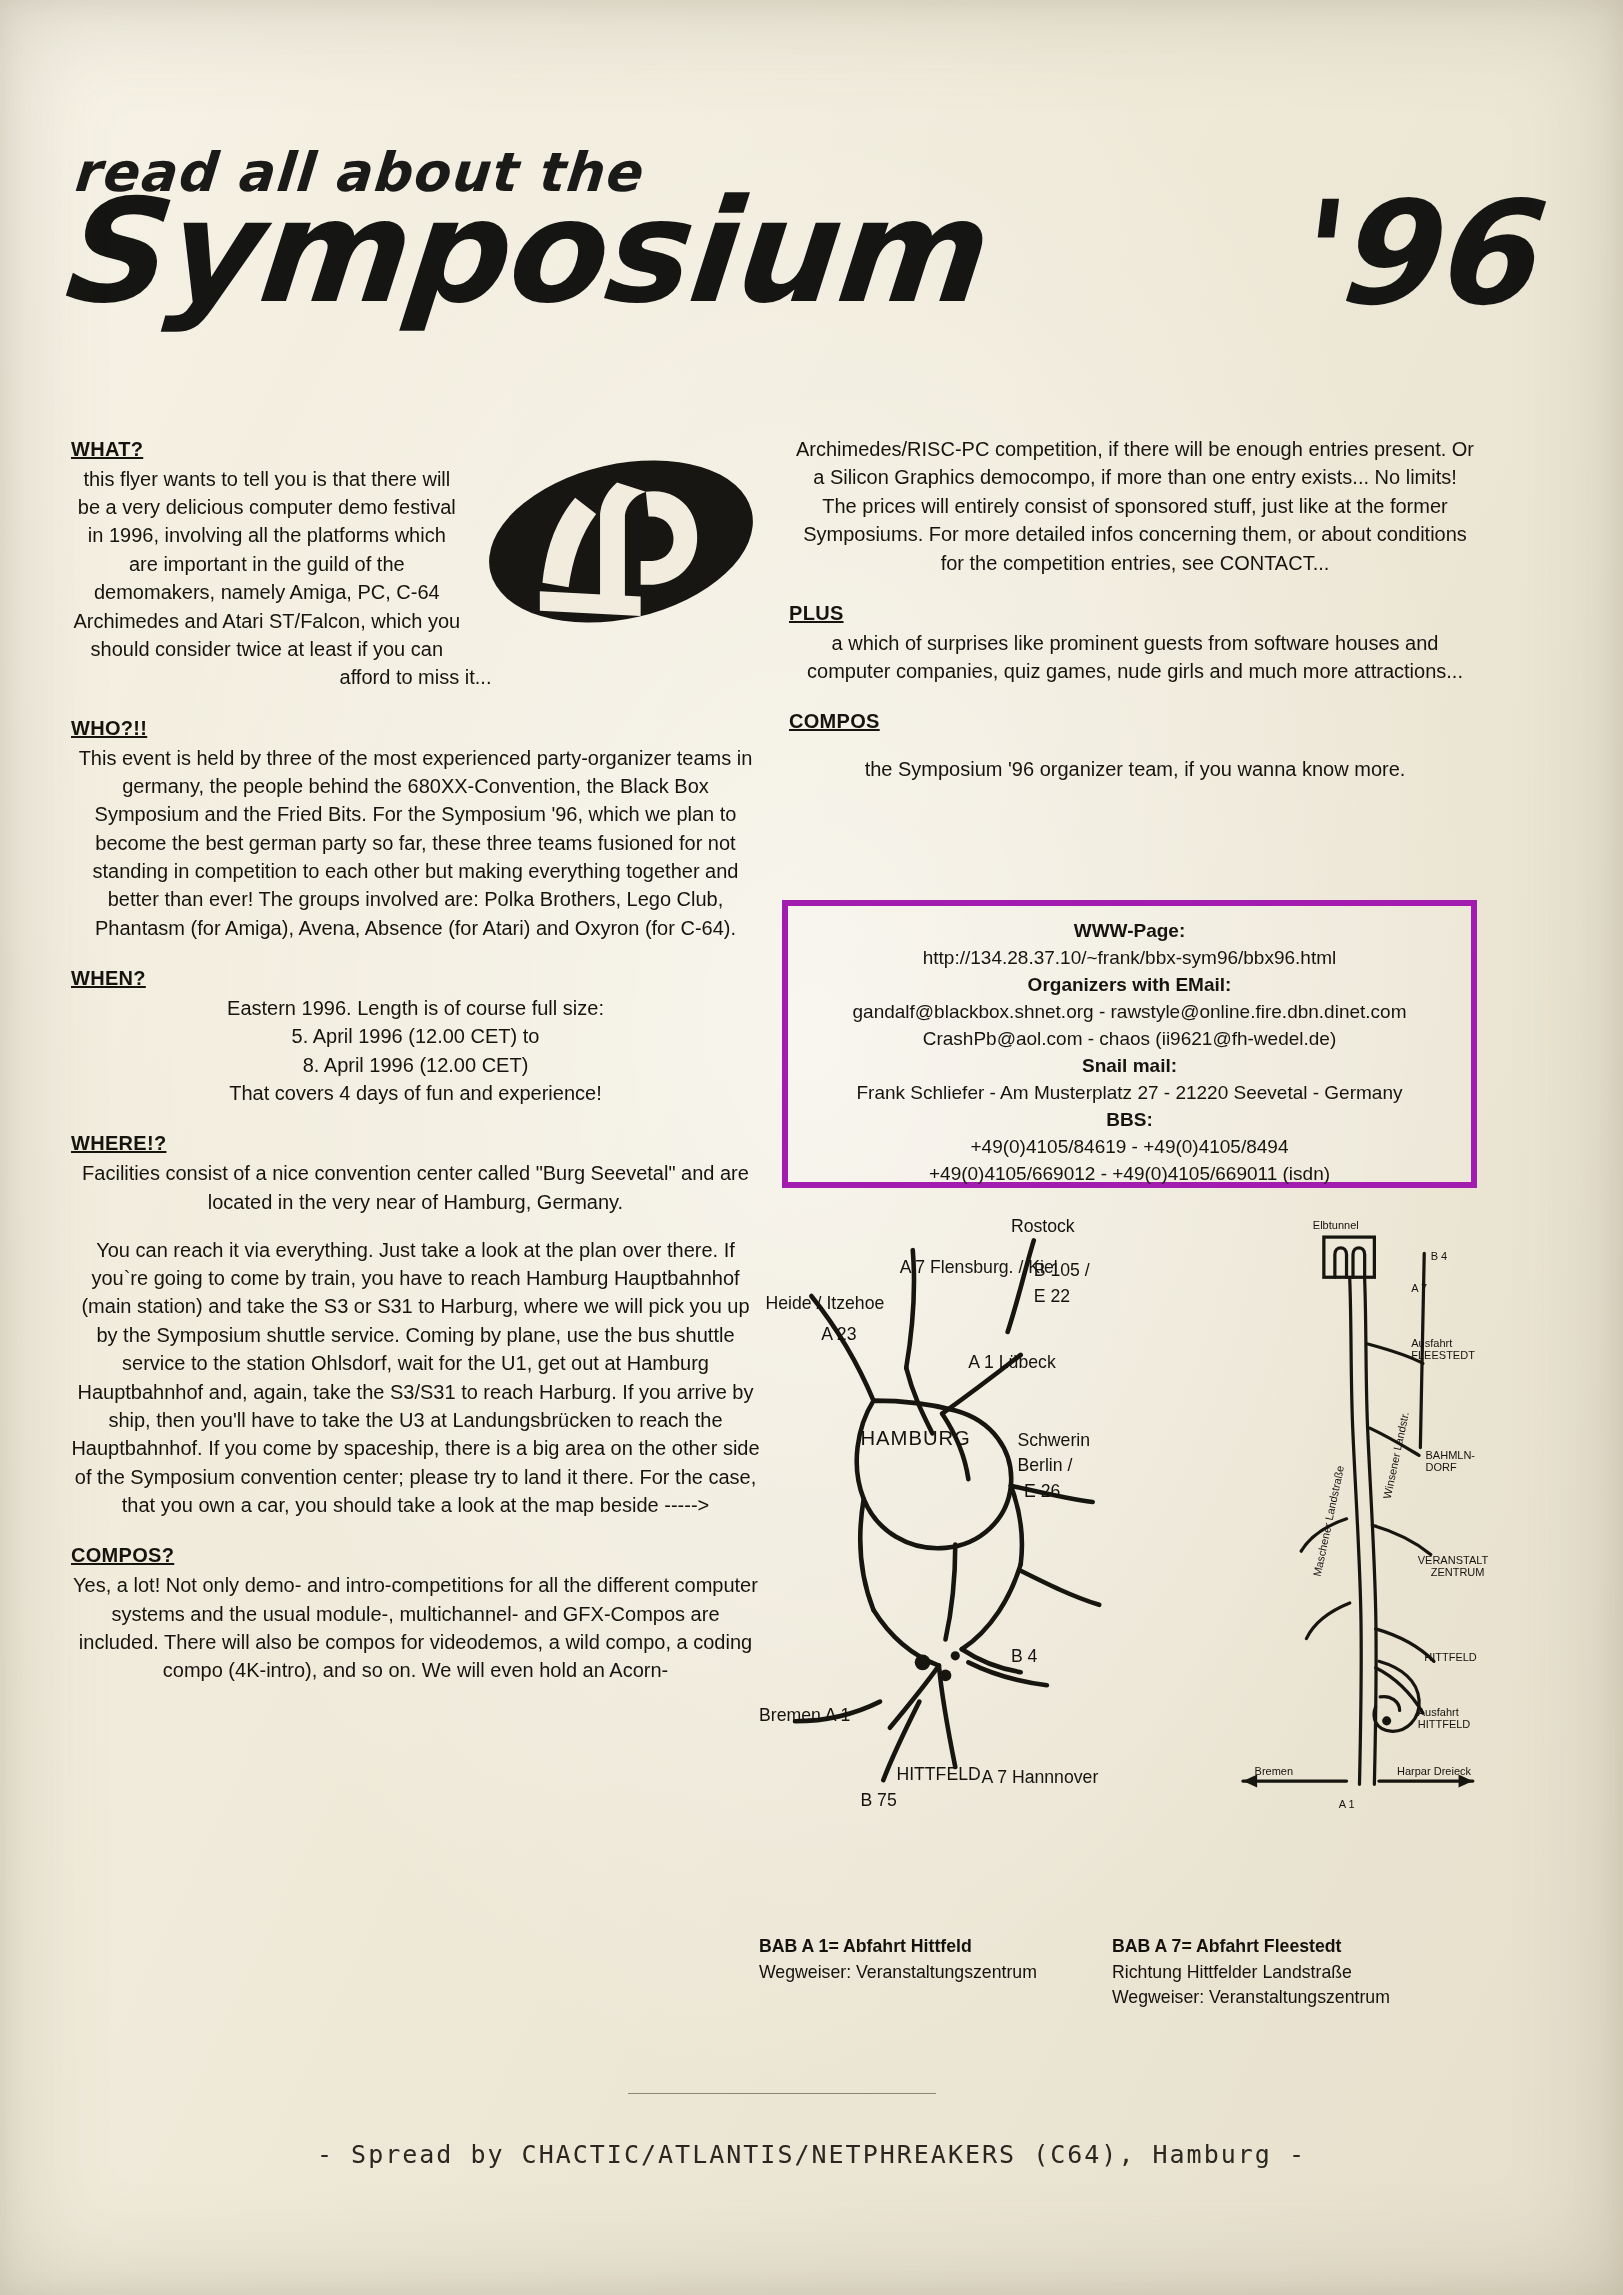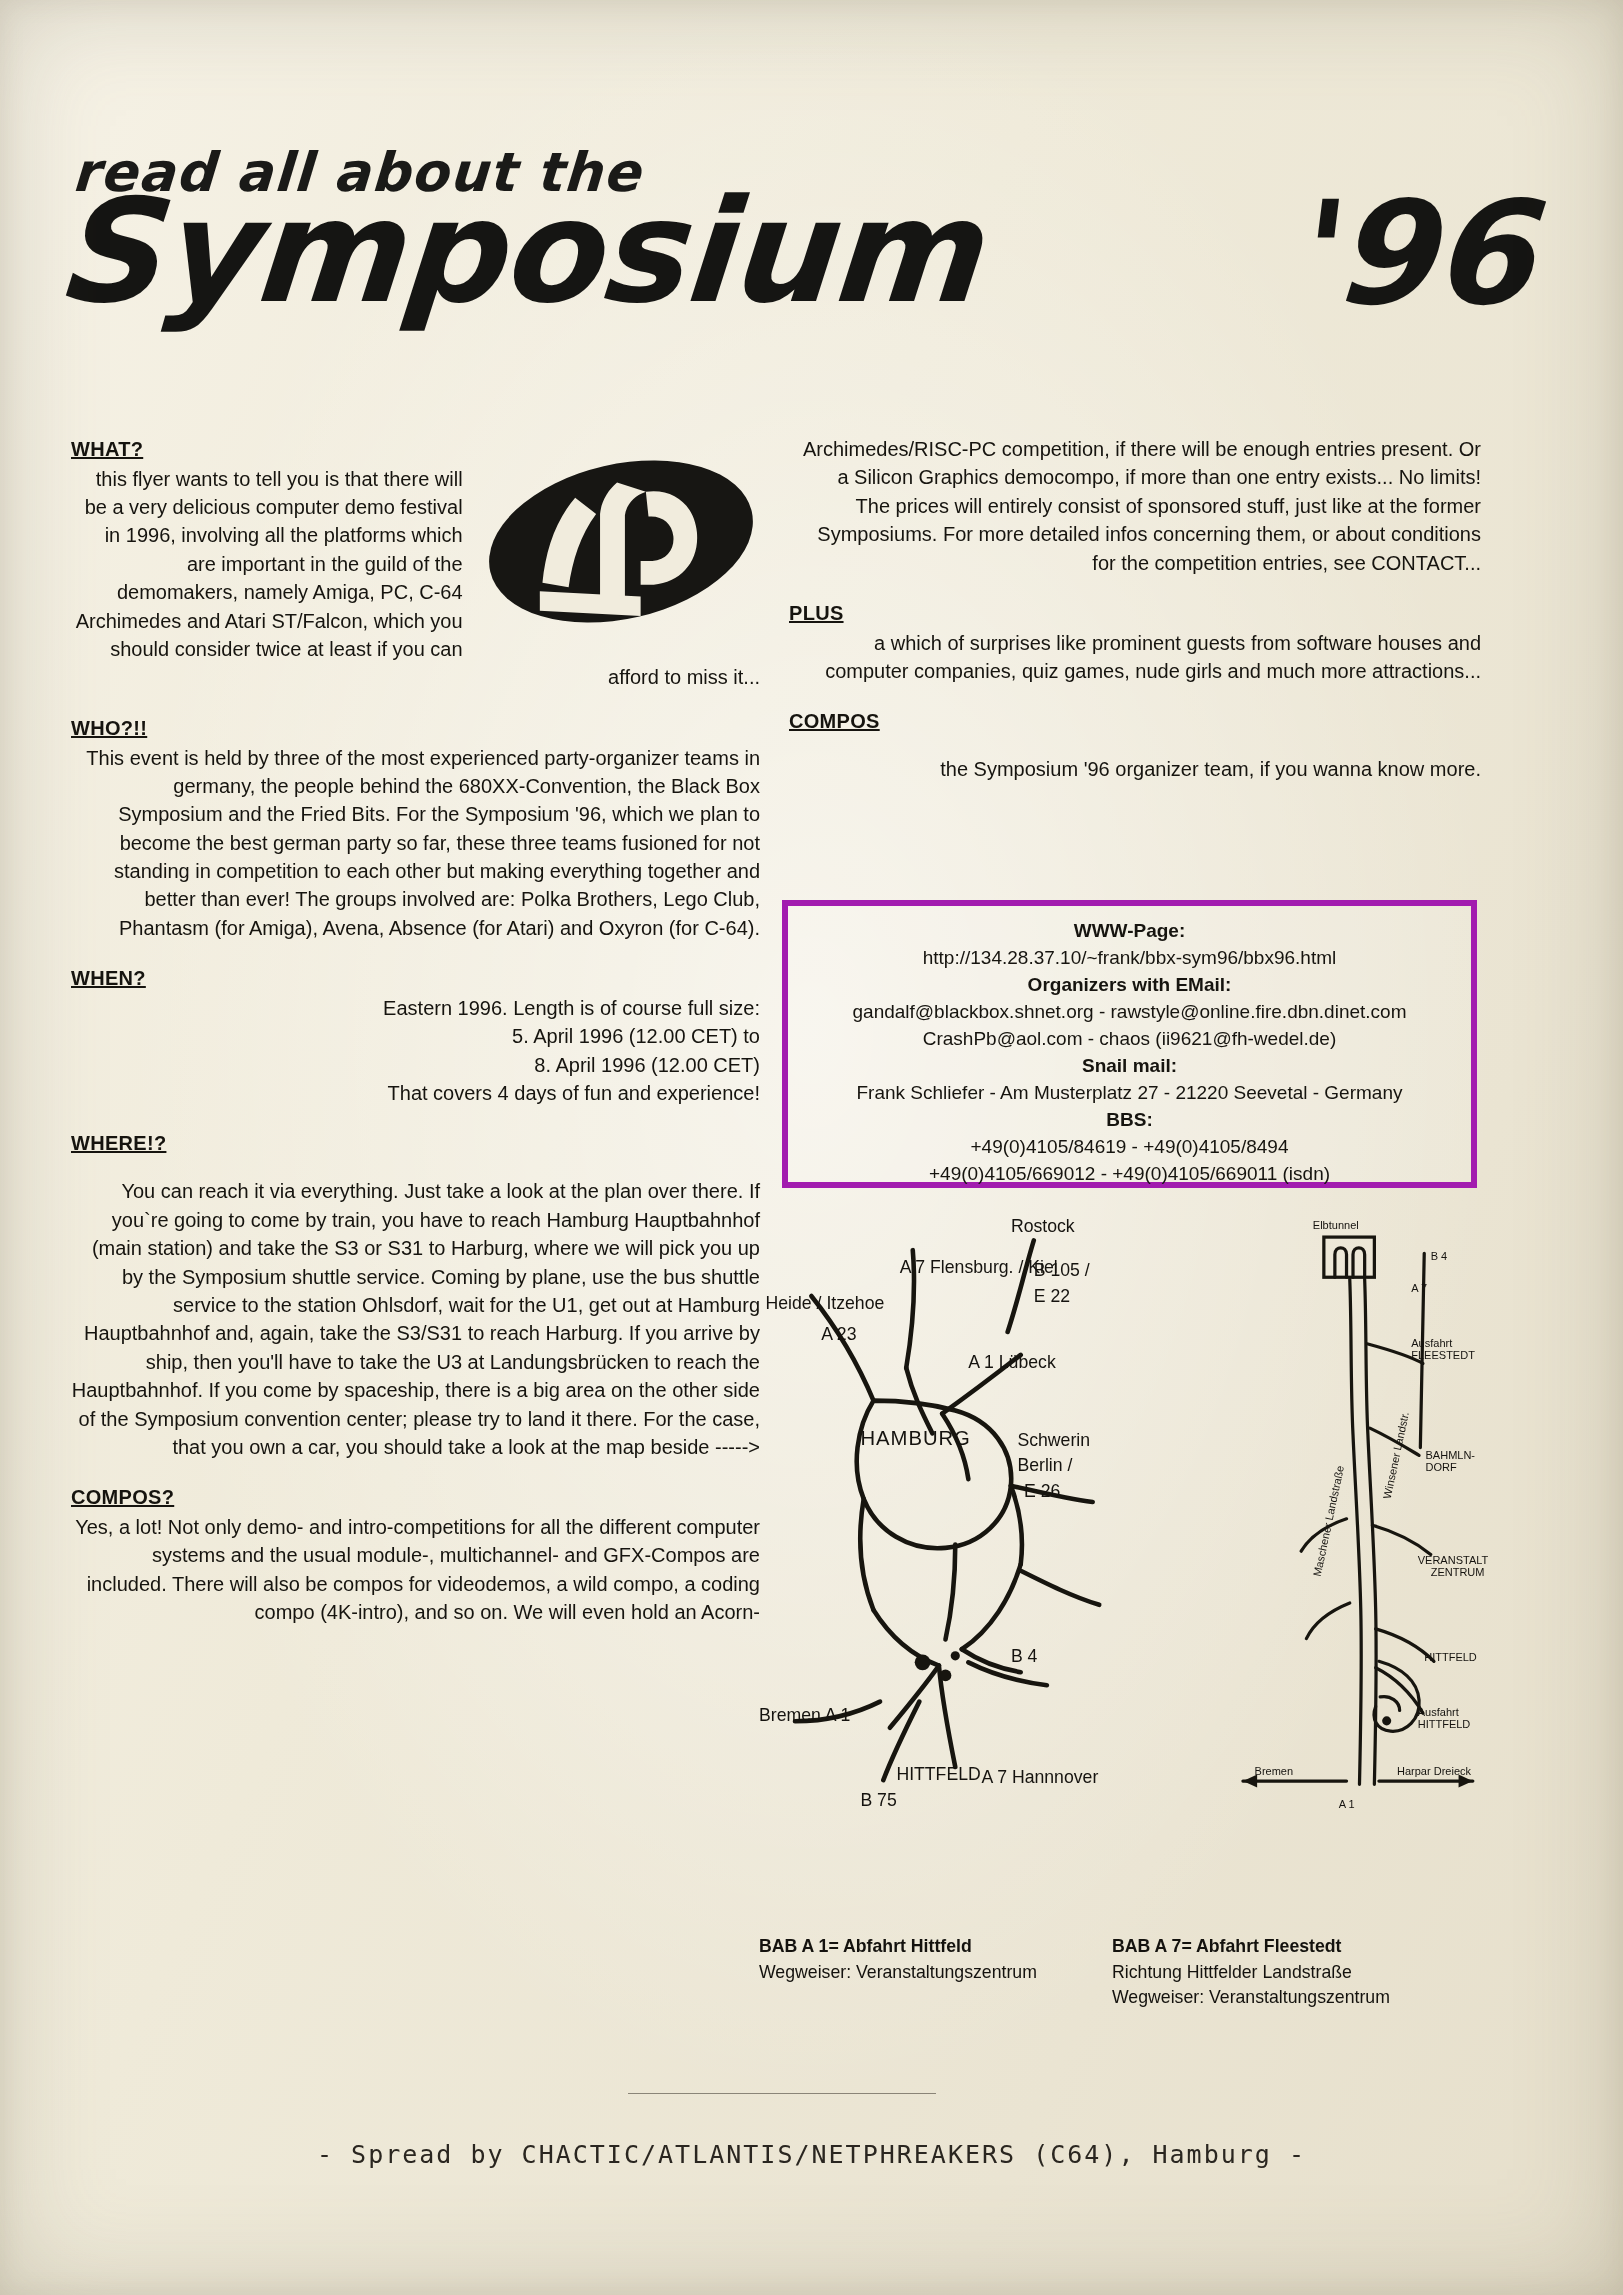--- a/index.html
+++ b/index.html
@@ -106,21 +106,21 @@
   .sec-head {
     font-weight: bold;
     text-decoration: underline;
     margin-top: 22px;
     margin-bottom: 1.3px;
     letter-spacing: 0.3px;
   }
   .sec-head.first { margin-top: 0; }
   p.body {
     margin: 0 5px 0 0;
-    text-align: right;
+    text-align: center;
   }
   p.gap { margin-top: 19.6px; }
 
   
   .logo-wrap {
     float: right;
     width: 288px;
     height: 203px;
     margin: 6.5px 0 3.9px 14.4px;
     position: relative;
@@ -245,20 +245,21 @@
       <div>
         <div class="sec-head">WHEN?</div>
         <p class="body" style="white-space:pre-line">Eastern 1996. Length is of course full size:
  5. April 1996 (12.00 CET) to
  8. April 1996 (12.00 CET)
 That covers 4 days of fun and experience!</p>
       </div>
 
       <div>
         <div class="sec-head">WHERE!?</div>
+        <p class="body">Facilities consist of a nice convention center called "Burg Seevetal" and are located in the very near of Hamburg, Germany.</p>
         <p class="body gap">You can reach it via everything. Just take a look at the plan over there. If you`re going to come by train, you have to reach Hamburg Hauptbahnhof (main station) and take the S3 or S31 to Harburg, where we will pick you up by the Symposium shuttle service. Coming by plane, use the bus shuttle service to the station Ohlsdorf, wait for the U1, get out at Hamburg Hauptbahnhof and, again, take the S3/S31 to reach Harburg. If you arrive by ship, then you'll have to take the U3 at Landungsbrücken to reach the Hauptbahnhof. If you come by spaceship, there is a big area on the other side of the Symposium convention center; please try to land it there. For the case, that you own a car, you should take a look at the map beside -----&gt;</p>
       </div>
 
       <div>
         <div class="sec-head">COMPOS?</div>
         <p class="body">Yes, a lot! Not only demo- and intro-competitions for all the different computer systems and the usual module-, multichannel- and GFX-Compos are included. There will also be compos for videodemos, a wild compo, a coding compo (4K-intro), and so on. We will even hold an Acorn-</p>
       </div>
     </div>
 
     <div class="col col-right">

